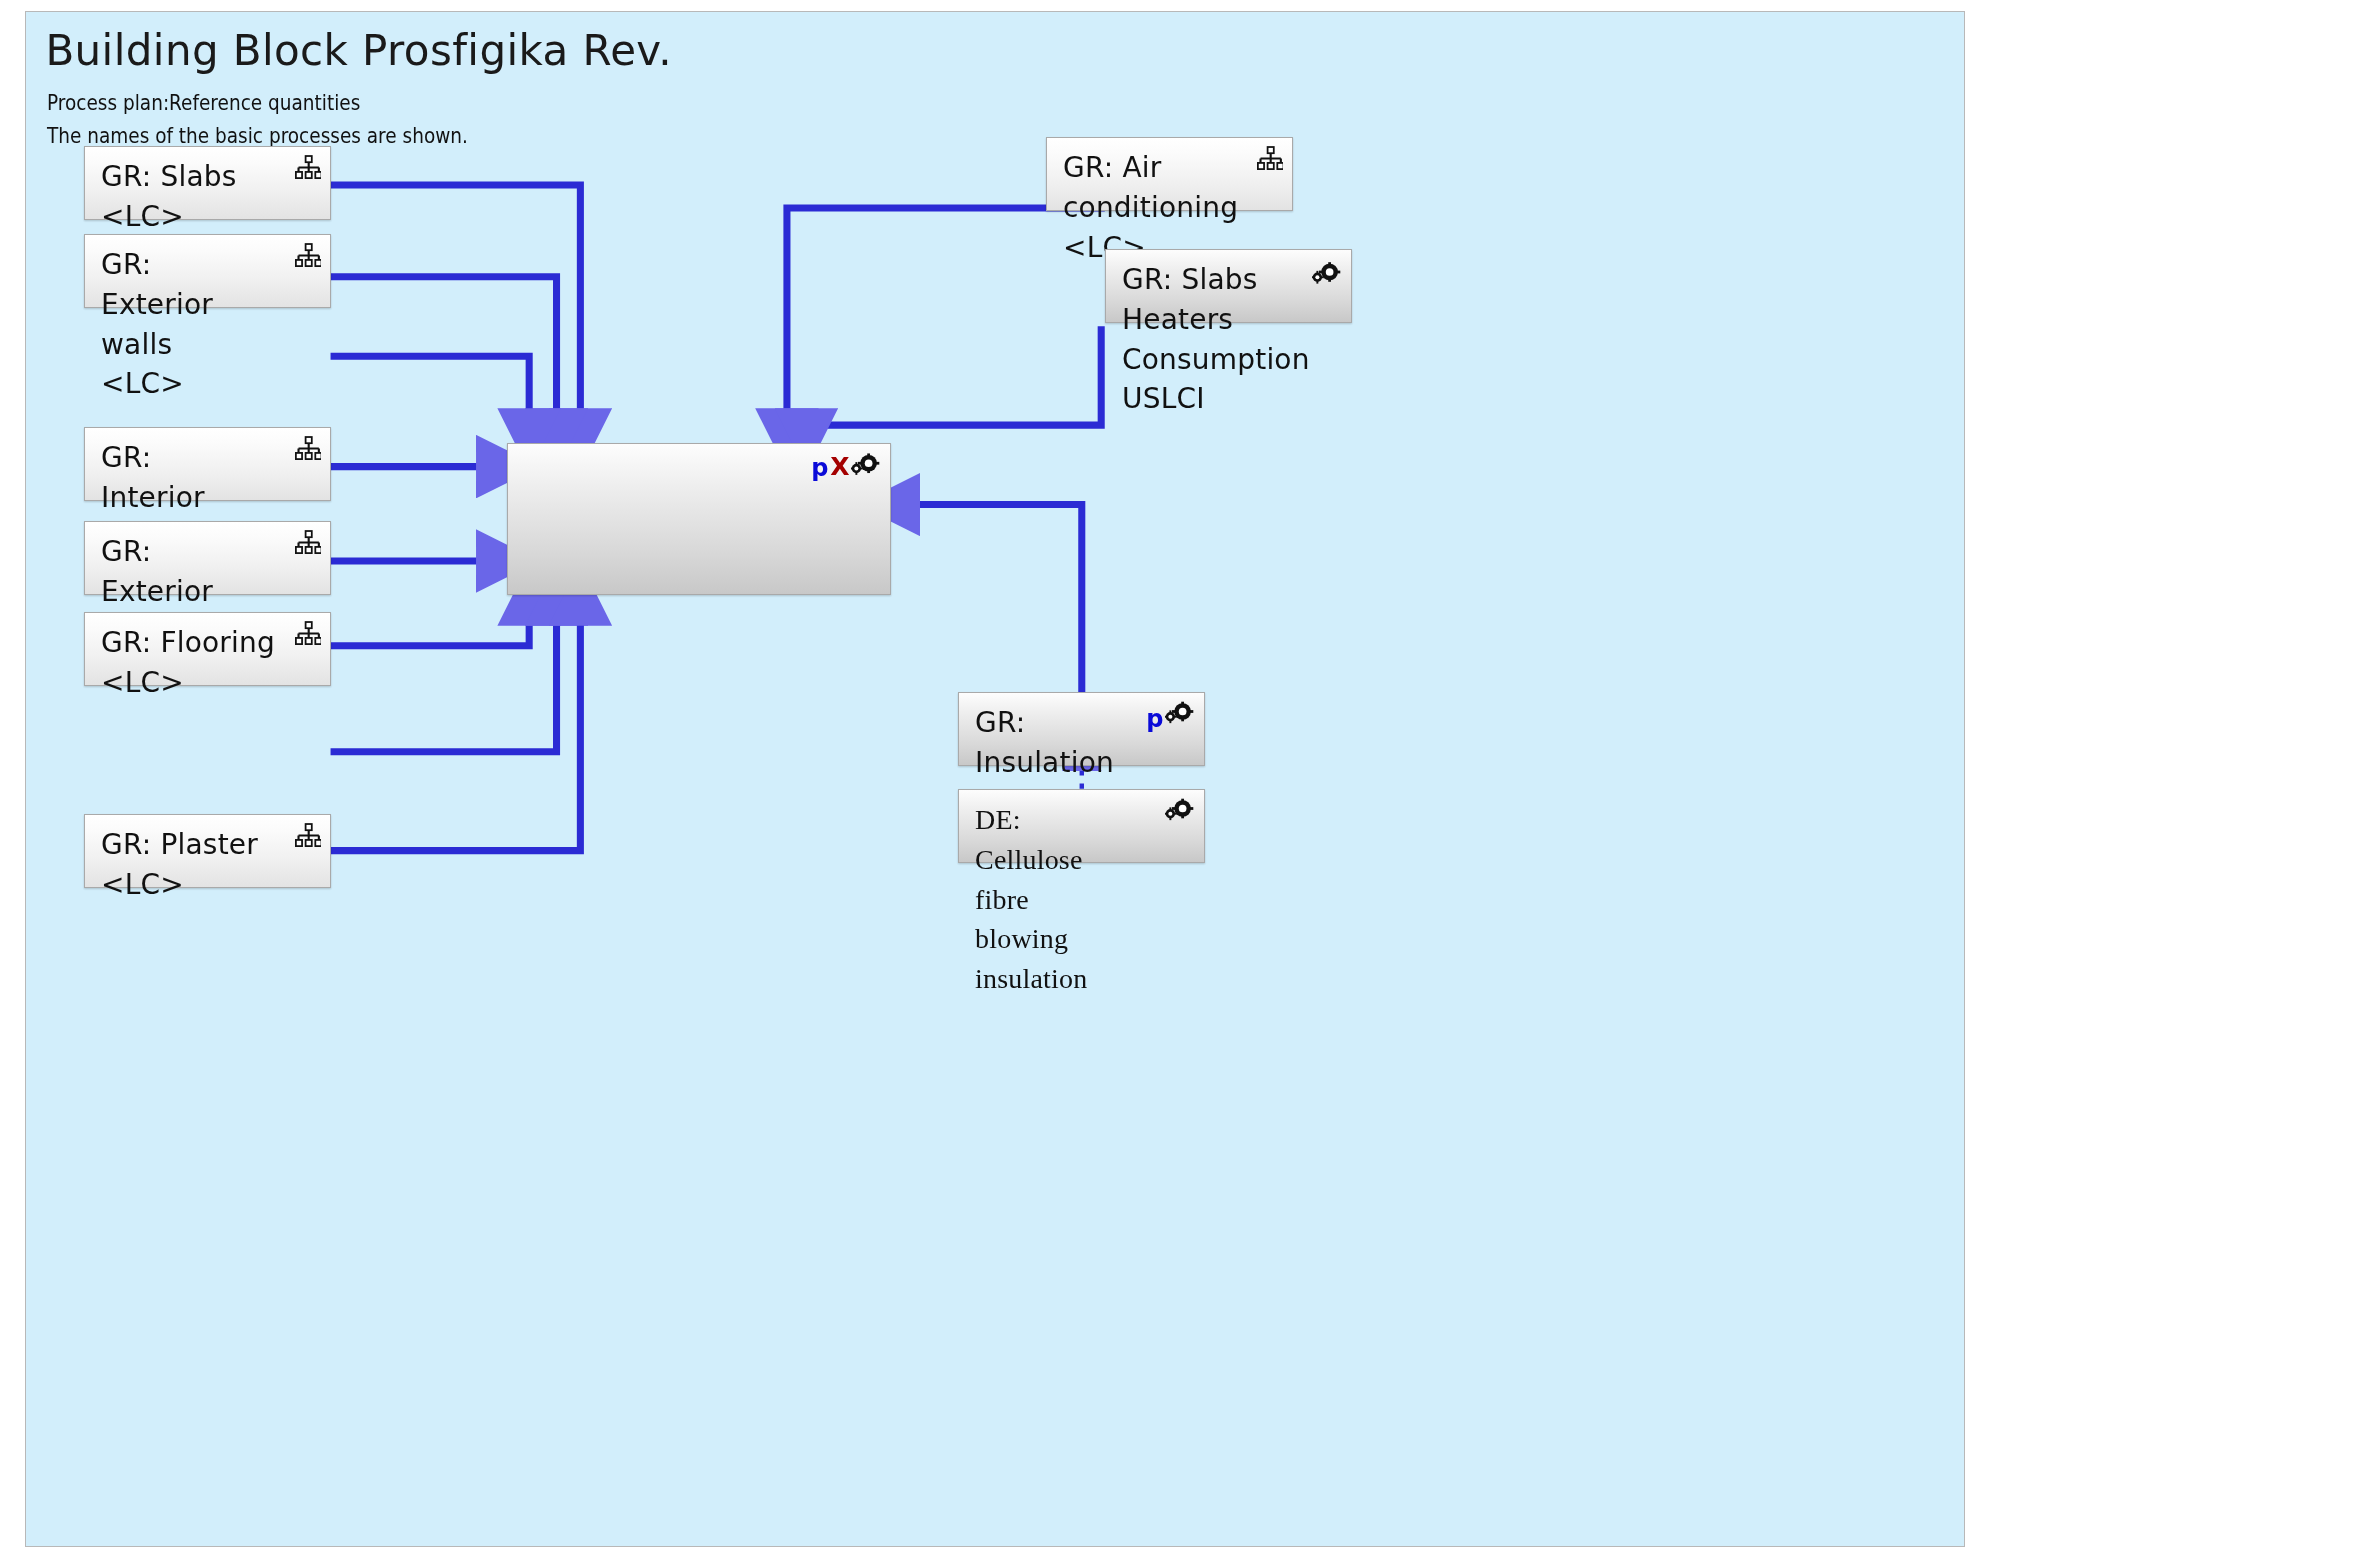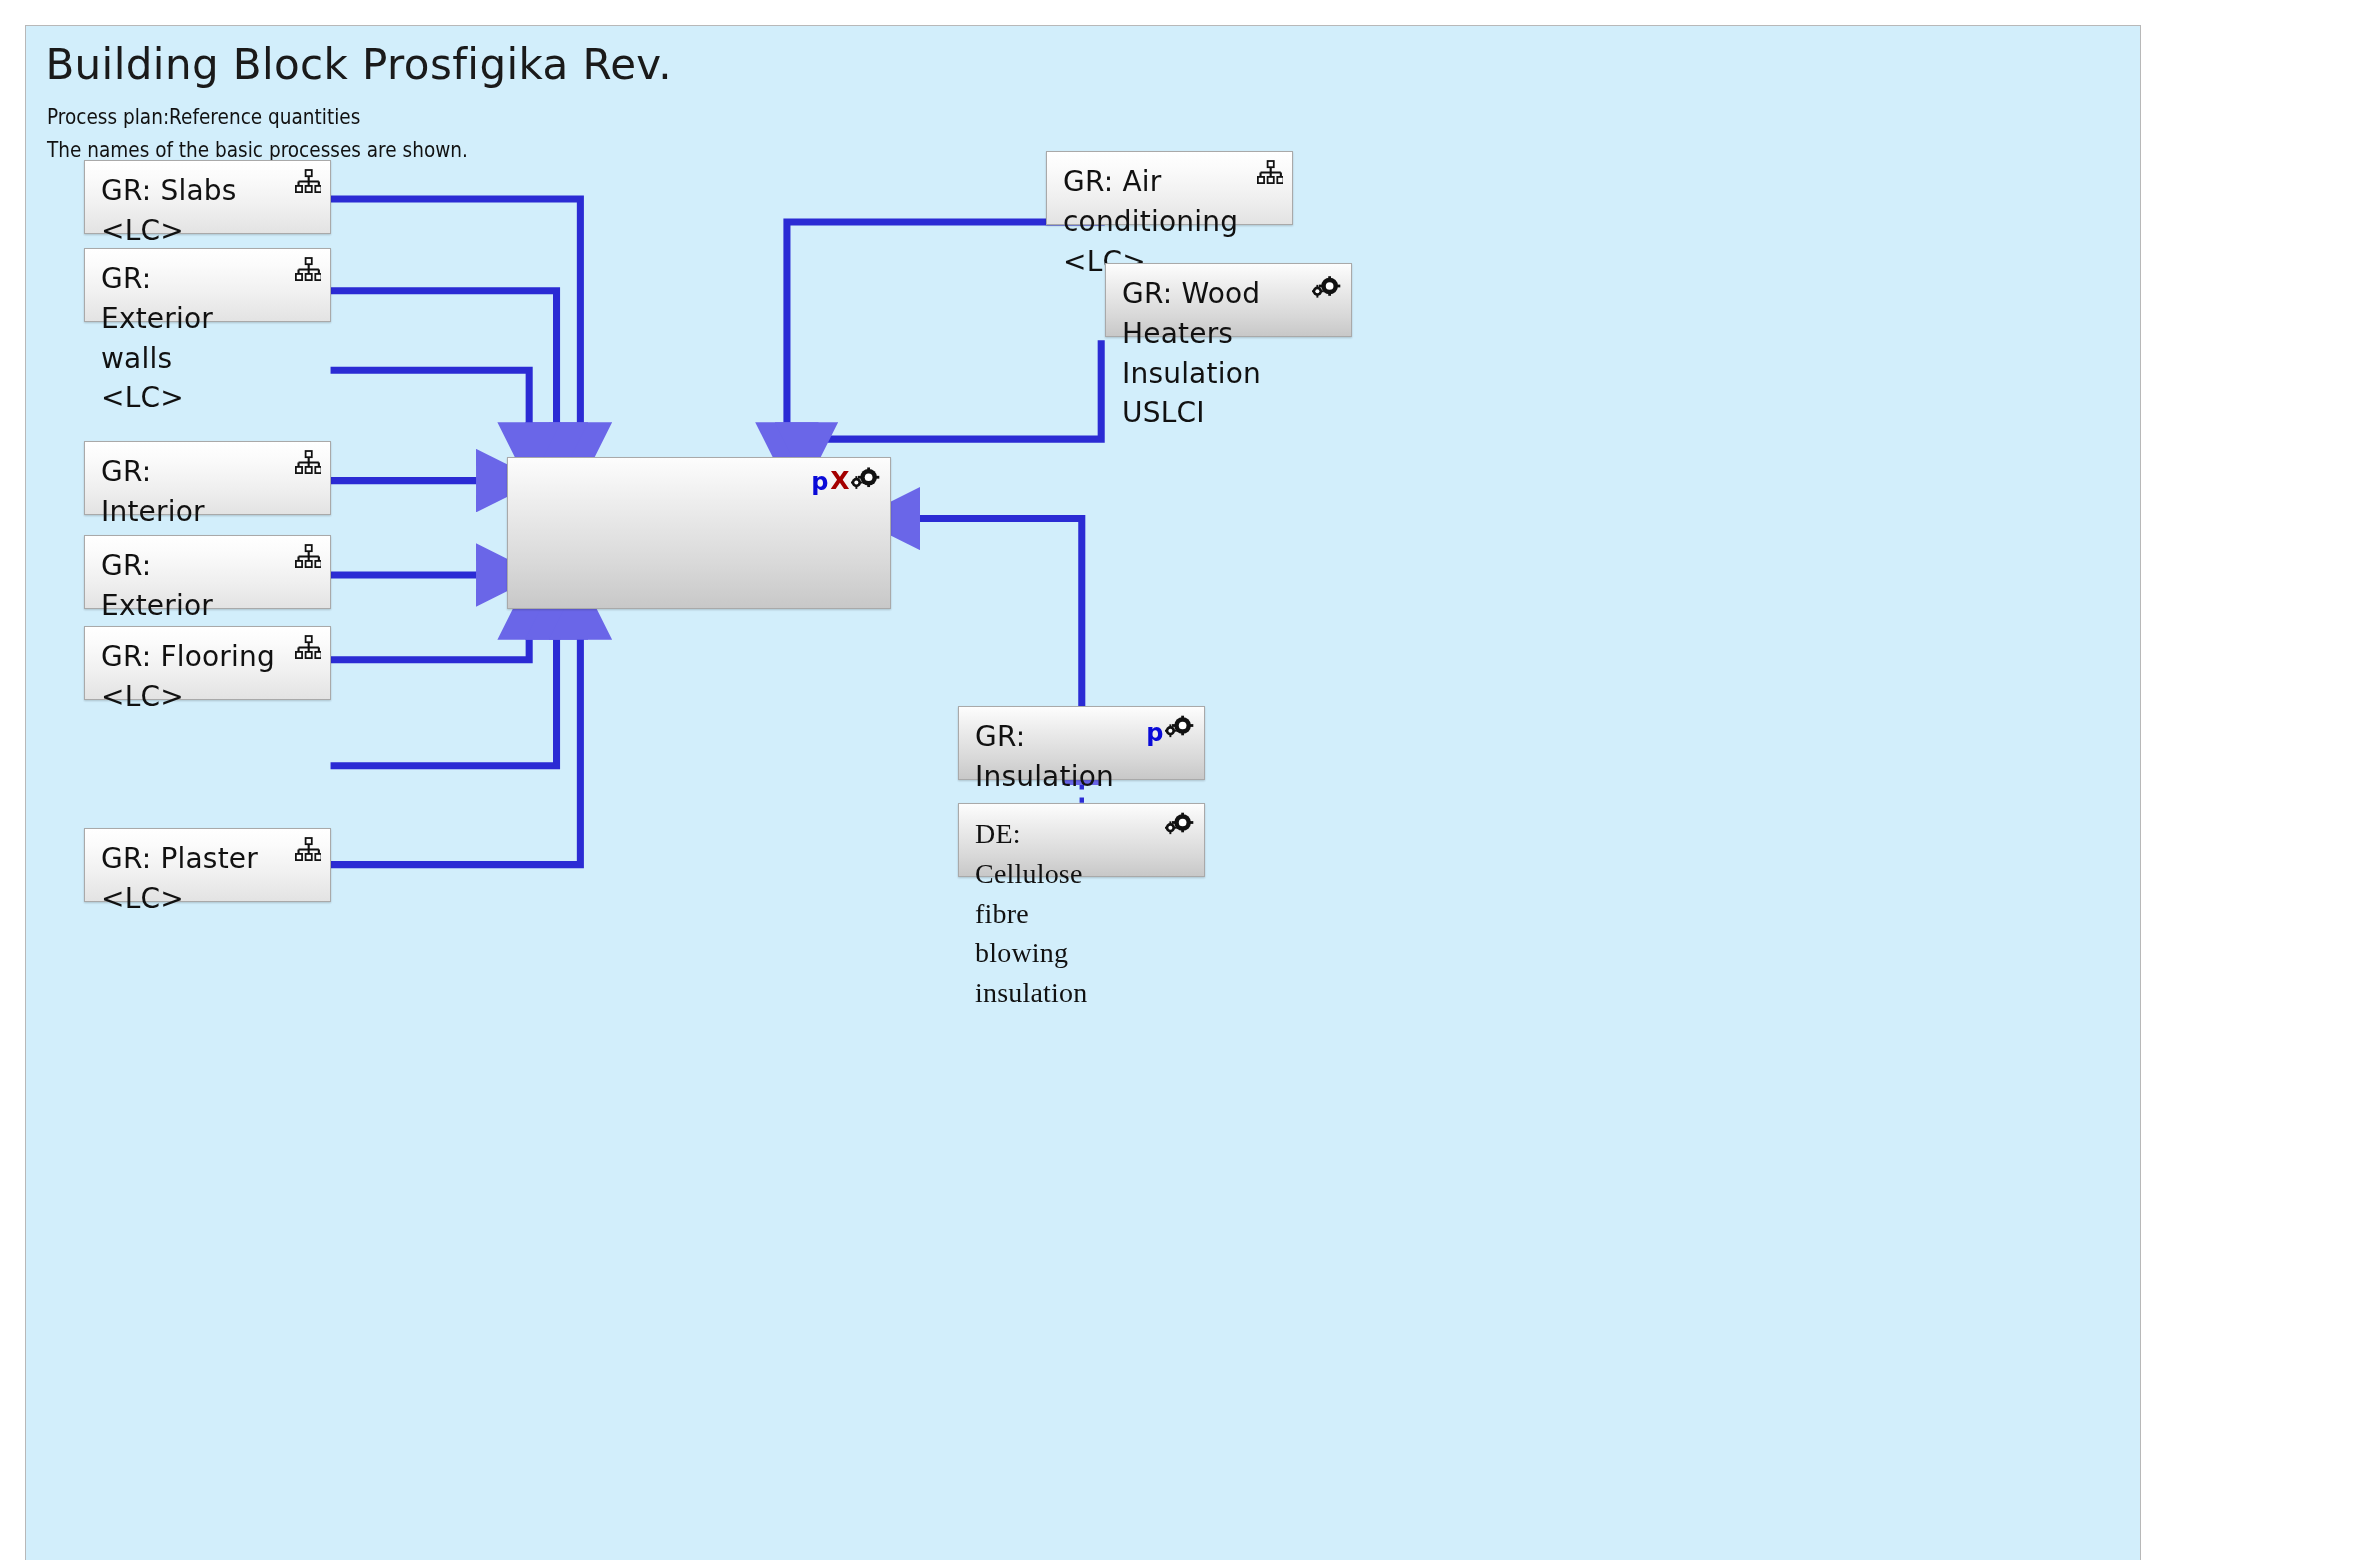--- a/index.html
+++ b/index.html
@@ -5,25 +5,24 @@
   html,body{margin:0;padding:0;}
   body{
     width:2354px;height:1561px;
     background:#ffffff;
     font-family:"DejaVu Sans", sans-serif;
     overflow:hidden;
   }
   #canvas{
     position:absolute;
     left:25px; top:10.6px;
-    width:2116px; height:1536px;
+    width:1940px; height:1536px;
     background:#d2eefb;
     border:1.8px solid #b8b8b8;
     box-sizing:border-box;
-    margin-top:14px;
   }
   
   #title{
     position:absolute; left:19.4px; top:14px;
     font-size:42px; color:#1a1a1a; letter-spacing:0.4px;
     font-family:"DejaVu Sans", sans-serif; font-weight:400;
     white-space:nowrap;
   }
   #sub1{
     position:absolute; left:21px; top:78px;
@@ -214,21 +213,21 @@
           <path d="M15.5,8 L15.5,14 M4,14 L27,14 M4,14 L4,19 M15.5,14 L15.5,19 M27,14 L27,19" stroke="#111" stroke-width="2.4" fill="none"></path>
           <rect x="1" y="19" width="7" height="7" fill="#fff" stroke="#111" stroke-width="2"></rect>
           <rect x="12" y="19" width="7" height="7" fill="#fff" stroke="#111" stroke-width="2"></rect>
           <rect x="23" y="19" width="7" height="7" fill="#fff" stroke="#111" stroke-width="2"></rect>
         </svg>
       </span>
     </div>
   </div>
 
   <div class="node dark" style="left:1079px; top:237px; width:247px; height:74px;">
-    <div class="label tight">GR: Wood Heaters Insulation USLCI</div>
+    <div class="label tight">GR: Slabs Heaters Consumption USLCI</div>
     <div class="icons">
       <span>
         <svg width="30" height="28" viewBox="0 0 34 32">
           <g transform="translate(9,7)">
             <circle cx="11" cy="9" r="9.5" fill="#111"></circle>
             <circle cx="11" cy="9" r="4.4" fill="#ffffff"></circle>
             <g fill="#111">
               <rect x="9.4" y="-2.2" width="3.2" height="4"></rect>
               <rect x="9.4" y="16.2" width="3.2" height="4"></rect>
               <rect x="-1.2" y="7.4" width="4" height="3.2"></rect>

